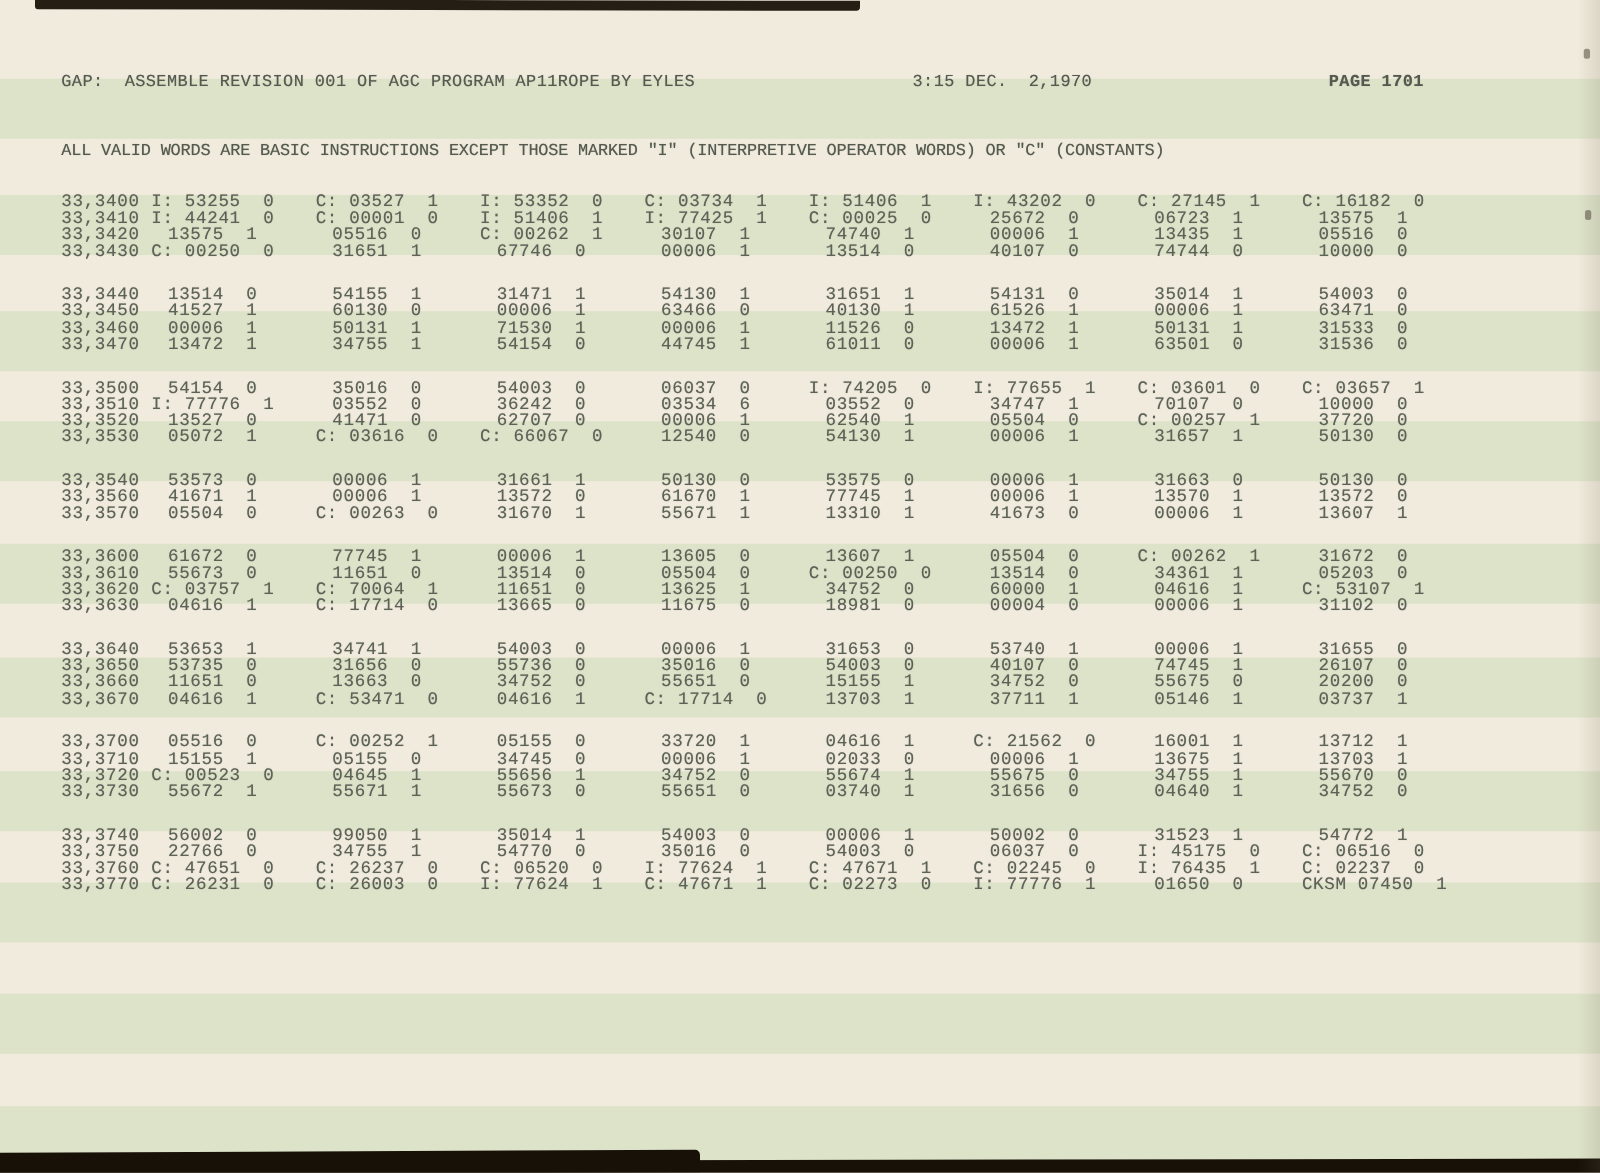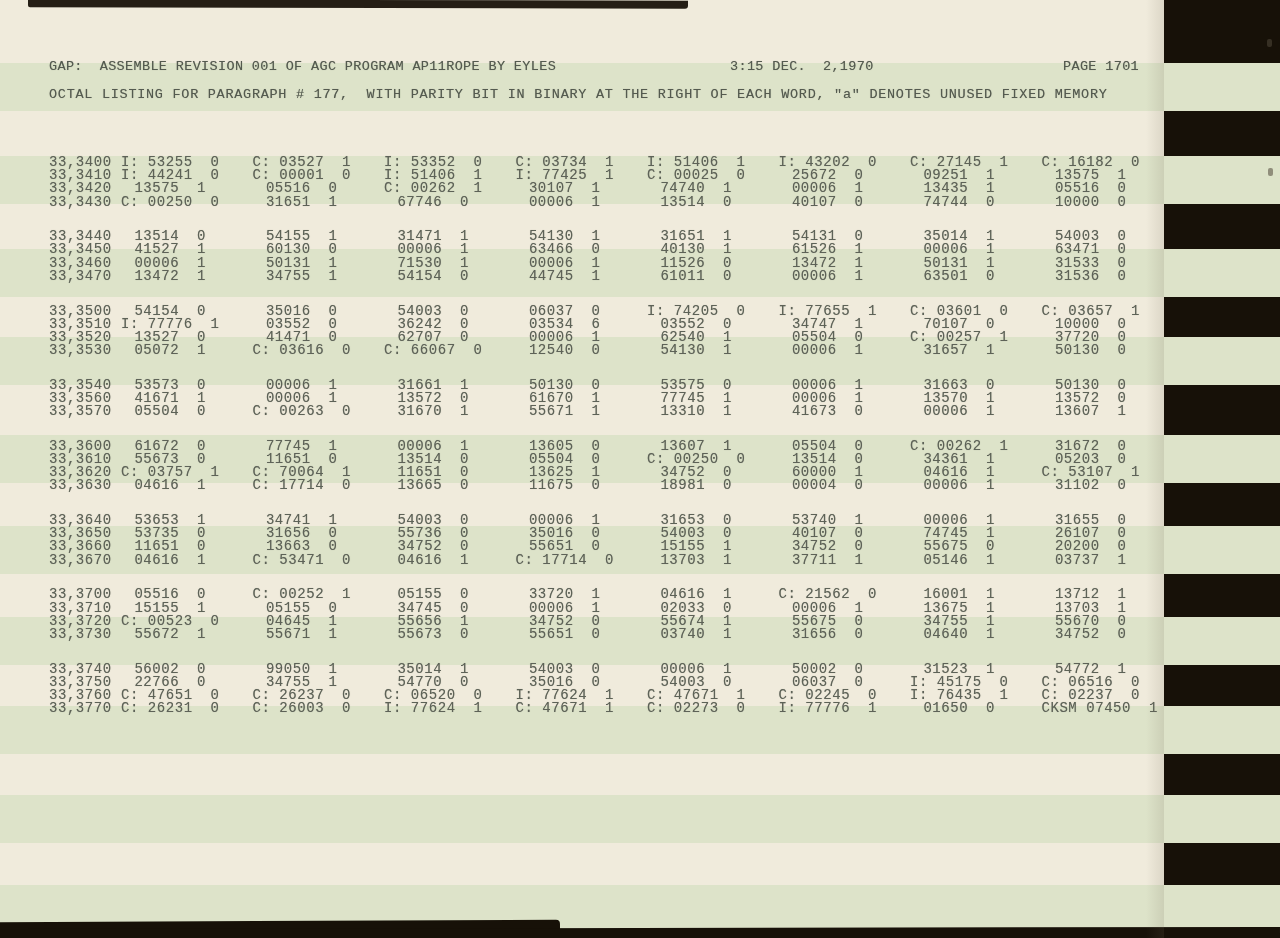--- a/index.html
+++ b/index.html
@@ -9,40 +9,40 @@
     --ink-dark:#545a4f;
     --edge:#171108;
   }
   html,body{margin:0;padding:0;}
   body{
     width:1280px;height:938px;position:relative;overflow:hidden;
     background:var(--edge);
     font-family:"Liberation Mono","DejaVu Sans Mono",monospace;
   }
   .paper{
-    position:absolute;left:0;top:0;width:1164px;height:938px;
+    position:absolute;left:0;top:0;width:1280px;height:938px;
     background:var(--paper);
   }
   .paper::after{ 
     content:"";position:absolute;top:0;right:0;width:18px;height:100%;
     background:linear-gradient(to right, rgba(0,0,0,0), rgba(115,105,85,.16));
     pointer-events:none;
   }
   .stripe{
     position:absolute;left:0;width:1280px;height:48px;
     background:var(--stripe);
   }
   .hline{
     position:absolute;white-space:pre;font-size:13.5px;line-height:14px;
     color:var(--ink-dark);
     text-shadow:0 0 .7px rgba(84,90,79,.55);
   }
   .assembly{left:49px;top:60px;letter-spacing:.35px;}
   .time{left:730px;top:60px;letter-spacing:.35px;}
-  .pageno{left:1063px;top:60px;letter-spacing:.35px;}
+  .pageno{left:1063px;top:60px;letter-spacing:.35px;font-weight:bold;}
   .sub1{left:49px;top:88px;letter-spacing:.72px;}
   .sub2{left:49px;top:115px;letter-spacing:-.15px;}
   .listing{
     position:absolute;left:49px;top:156px;
     font-size:14px;letter-spacing:.55px;color:var(--ink);
     text-shadow:0 0 .7px rgba(93,98,87,.5);
   }
   .block{margin-bottom:21.5px;}
   .row{display:flex;height:13.2px;line-height:13.2px;white-space:pre;}
   .addr{width:72px;flex:0 0 72px;}
@@ -81,26 +81,26 @@
       <div class="stripe" style="top: 526px;"></div>
       <div class="stripe" style="top: 617px;"></div>
       <div class="stripe" style="top: 706px;"></div>
       <div class="stripe" style="top: 795px;"></div>
       <div class="stripe" style="top: 885px;"></div>
     </div>
 
   <div class="hline assembly">GAP:  ASSEMBLE REVISION 001 OF AGC PROGRAM AP11ROPE BY EYLES</div>
   <div class="hline time">3:15 DEC.  2,1970</div>
   <div class="hline pageno">PAGE 1701</div>
-  <div class="hline sub1">OCTAL LISTING FOR PARAGRAPH # 177,  WITH PARITY BIT IN BINARY AT THE RIGHT OF EACH WORD, "a" DENOTES UNUSED FIXED MEMORY</div>
+  <div class="hline sub2">ALL VALID WORDS ARE BASIC INSTRUCTIONS EXCEPT THOSE MARKED "I" (INTERPRETIVE OPERATOR WORDS) OR "C" (CONSTANTS)</div>
 
   <div class="listing">
       <div class="block">
         <div class="row"><span class="addr">33,3400</span><span class="word">I: 53255  0</span><span class="word">C: 03527  1</span><span class="word">I: 53352  0</span><span class="word">C: 03734  1</span><span class="word">I: 51406  1</span><span class="word">I: 43202  0</span><span class="word">C: 27145  1</span><span class="word">C: 16182  0</span></div>
-        <div class="row"><span class="addr">33,3410</span><span class="word">I: 44241  0</span><span class="word">C: 00001  0</span><span class="word">I: 51406  1</span><span class="word">I: 77425  1</span><span class="word">C: 00025  0</span><span class="word">25672  0</span><span class="word">09251  1</span><span class="word">13575  1</span></div>
+        <div class="row"><span class="addr">33,3410</span><span class="word">I: 44241  0</span><span class="word">C: 00001  0</span><span class="word">I: 51406  1</span><span class="word">I: 77425  1</span><span class="word">C: 00025  0</span><span class="word">25672  0</span><span class="word">06723  1</span><span class="word">13575  1</span></div>
         <div class="row"><span class="addr">33,3420</span><span class="word">13575  1</span><span class="word">05516  0</span><span class="word">C: 00262  1</span><span class="word">30107  1</span><span class="word">74740  1</span><span class="word">00006  1</span><span class="word">13435  1</span><span class="word">05516  0</span></div>
         <div class="row"><span class="addr">33,3430</span><span class="word">C: 00250  0</span><span class="word">31651  1</span><span class="word">67746  0</span><span class="word">00006  1</span><span class="word">13514  0</span><span class="word">40107  0</span><span class="word">74744  0</span><span class="word">10000  0</span></div>
       </div>
       <div class="block">
         <div class="row"><span class="addr">33,3440</span><span class="word">13514  0</span><span class="word">54155  1</span><span class="word">31471  1</span><span class="word">54130  1</span><span class="word">31651  1</span><span class="word">54131  0</span><span class="word">35014  1</span><span class="word">54003  0</span></div>
         <div class="row"><span class="addr">33,3450</span><span class="word">41527  1</span><span class="word">60130  0</span><span class="word">00006  1</span><span class="word">63466  0</span><span class="word">40130  1</span><span class="word">61526  1</span><span class="word">00006  1</span><span class="word">63471  0</span></div>
         <div class="row"><span class="addr">33,3460</span><span class="word">00006  1</span><span class="word">50131  1</span><span class="word">71530  1</span><span class="word">00006  1</span><span class="word">11526  0</span><span class="word">13472  1</span><span class="word">50131  1</span><span class="word">31533  0</span></div>
         <div class="row"><span class="addr">33,3470</span><span class="word">13472  1</span><span class="word">34755  1</span><span class="word">54154  0</span><span class="word">44745  1</span><span class="word">61011  0</span><span class="word">00006  1</span><span class="word">63501  0</span><span class="word">31536  0</span></div>
       </div>
       <div class="block">

